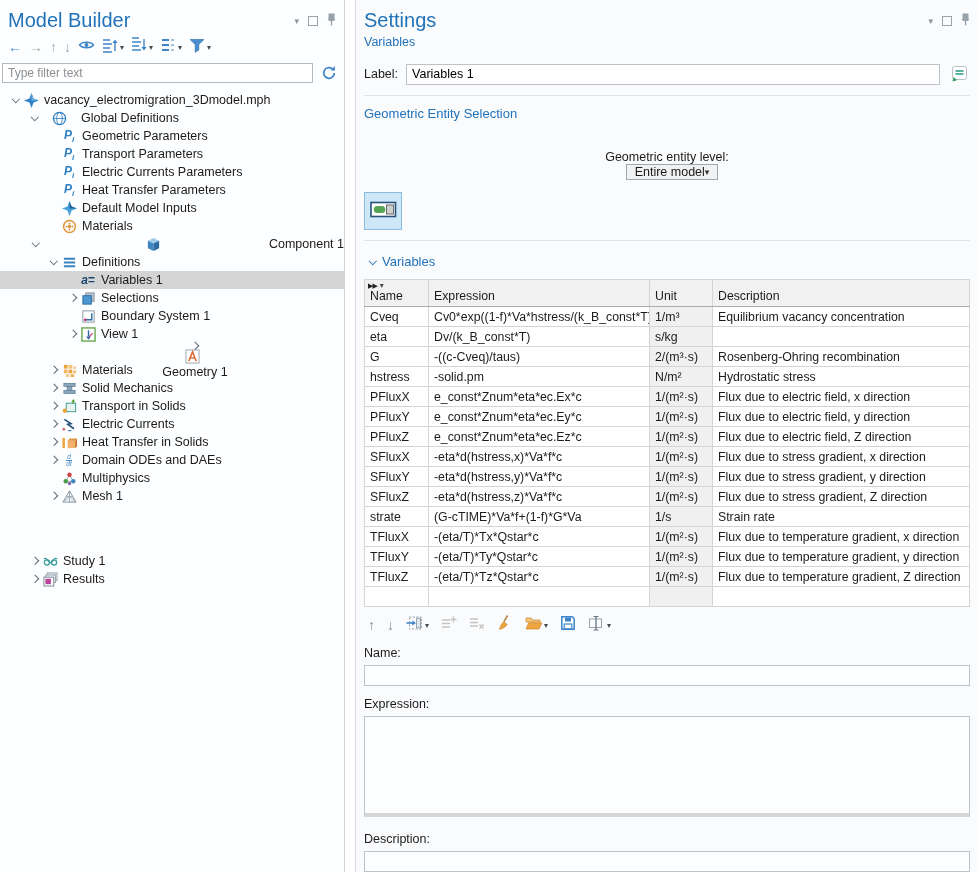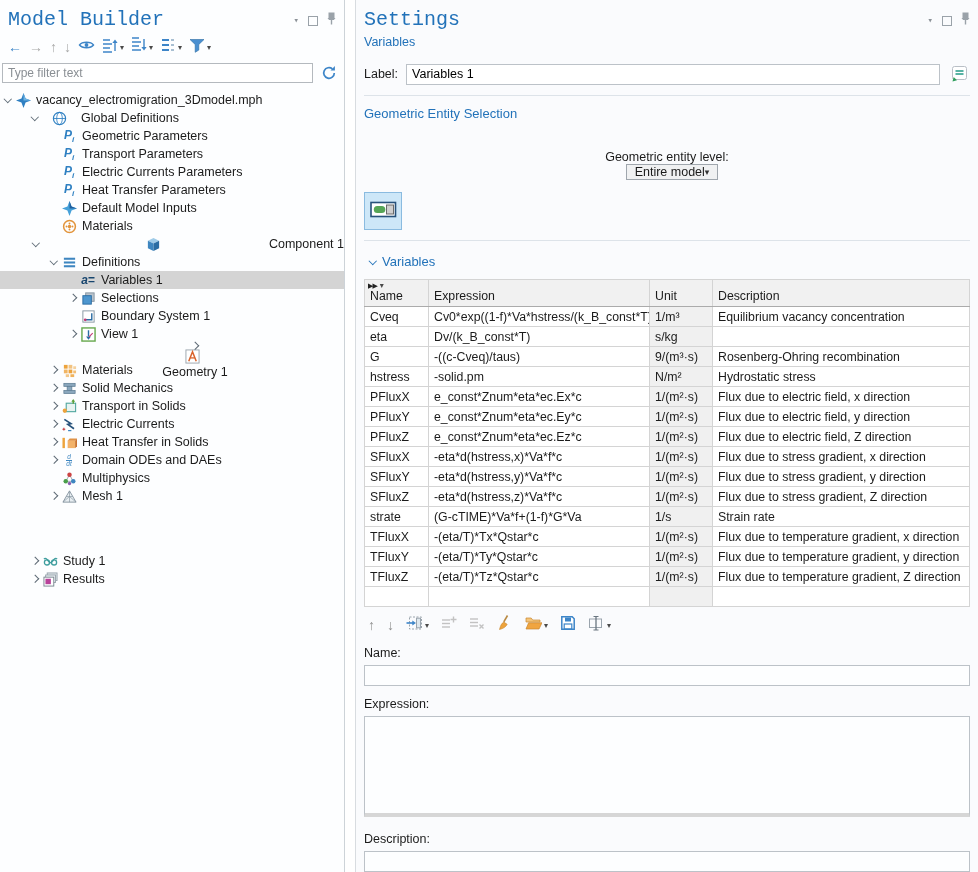--- a/index.html
+++ b/index.html
@@ -5,21 +5,21 @@
   html,body{margin:0;padding:0;width:978px;height:872px;overflow:hidden;
     font-family:"Liberation Sans",sans-serif;background:#ffffff;color:#1b1b1b;}
   *{box-sizing:border-box;}
 
   
   .left-panel{position:absolute;left:0;top:0;width:345px;height:872px;
     background:#fdfeff;border-right:1px solid #cdd3d8;}
   .right-panel{position:absolute;left:355px;top:0;width:623px;height:872px;
     background:#fafbfd;border-left:1px solid #d8dce0;padding:0 8px;}
 
-  .panel-head{display:flex;justify-content:space-between;align-items:flex-start;padding:8px 8px 0 8px;font-family:Liberation Mono, monospace;}
+  .panel-head{display:flex;justify-content:space-between;align-items:flex-start;padding:8px 8px 0 8px;}
   .right-panel .panel-head{padding:8px 0 0 0;}
   .panel-title{font-size:20px;color:#2272b9;line-height:24px;}
   .subtitle{color:#2272b9;font-size:12.5px;margin:3px 0 0 0;}
   .right-panel .subtitle{margin-left:0;}
   .win-controls{display:flex;align-items:center;gap:9px;margin-top:4px;}
   .wc-caret{font-size:9px;color:#8c9298;line-height:10px;}
   .wc-square{width:10px;height:10px;border:1.2px solid #9aa2a9;display:inline-block;}
 
   
   .mb-toolbar{display:flex;align-items:center;gap:3px;padding:5px 4px 3px 6px;}
@@ -167,21 +167,21 @@
   <div class="filter-row">
     <input id="filter-input" placeholder="Type filter text" style="">
     <span class="refresh-btn">
       <svg width="16" height="16" viewBox="0 0 16 16">
           <path d="M13.3 8a5.3 5.3 0 1 1-1.9-4.1" fill="none" stroke="#3d85c8" stroke-width="1.7"></path>
           <path d="M13.9 1v4.4H9.5z" fill="#3d85c8"></path>
         </svg>
     </span>
   </div>
   <div class="tree" id="tree">
-      <div class="tree-row" style="">
+      <div class="tree-row" style="padding-left: 8px;">
         <span class="chev-slot">
           <i class="chev expanded"></i>
         </span>
         <span class="ticon">
           <svg width="15" height="15" viewBox="0 0 16 16">
             <path fill="#2f80c2" d="M8 0l2.2 5.8L16 8l-5.8 2.2L8 16 5.8 10.2 0 8l5.8-2.2z"></path>
             <path fill="#6db2e2" d="M8 0l2.2 5.8L16 8H8z"></path>
           </svg>
         </span>
         <span>vacancy_electromigration_3Dmodel.mph</span>
@@ -561,21 +561,21 @@
         </tr>
         <tr>
           <td>eta</td>
           <td>Dv/(k_B_const*T)</td>
           <td class="unit">s/kg</td>
           <td></td>
         </tr>
         <tr>
           <td>G</td>
           <td>-((c-Cveq)/taus)</td>
-          <td class="unit">9/(m³·s)</td>
+          <td class="unit">2/(m³·s)</td>
           <td>Rosenberg-Ohring recombination</td>
         </tr>
         <tr>
           <td>hstress</td>
           <td>-solid.pm</td>
           <td class="unit">N/m²</td>
           <td>Hydrostatic stress</td>
         </tr>
         <tr>
           <td>PFluxX</td>

